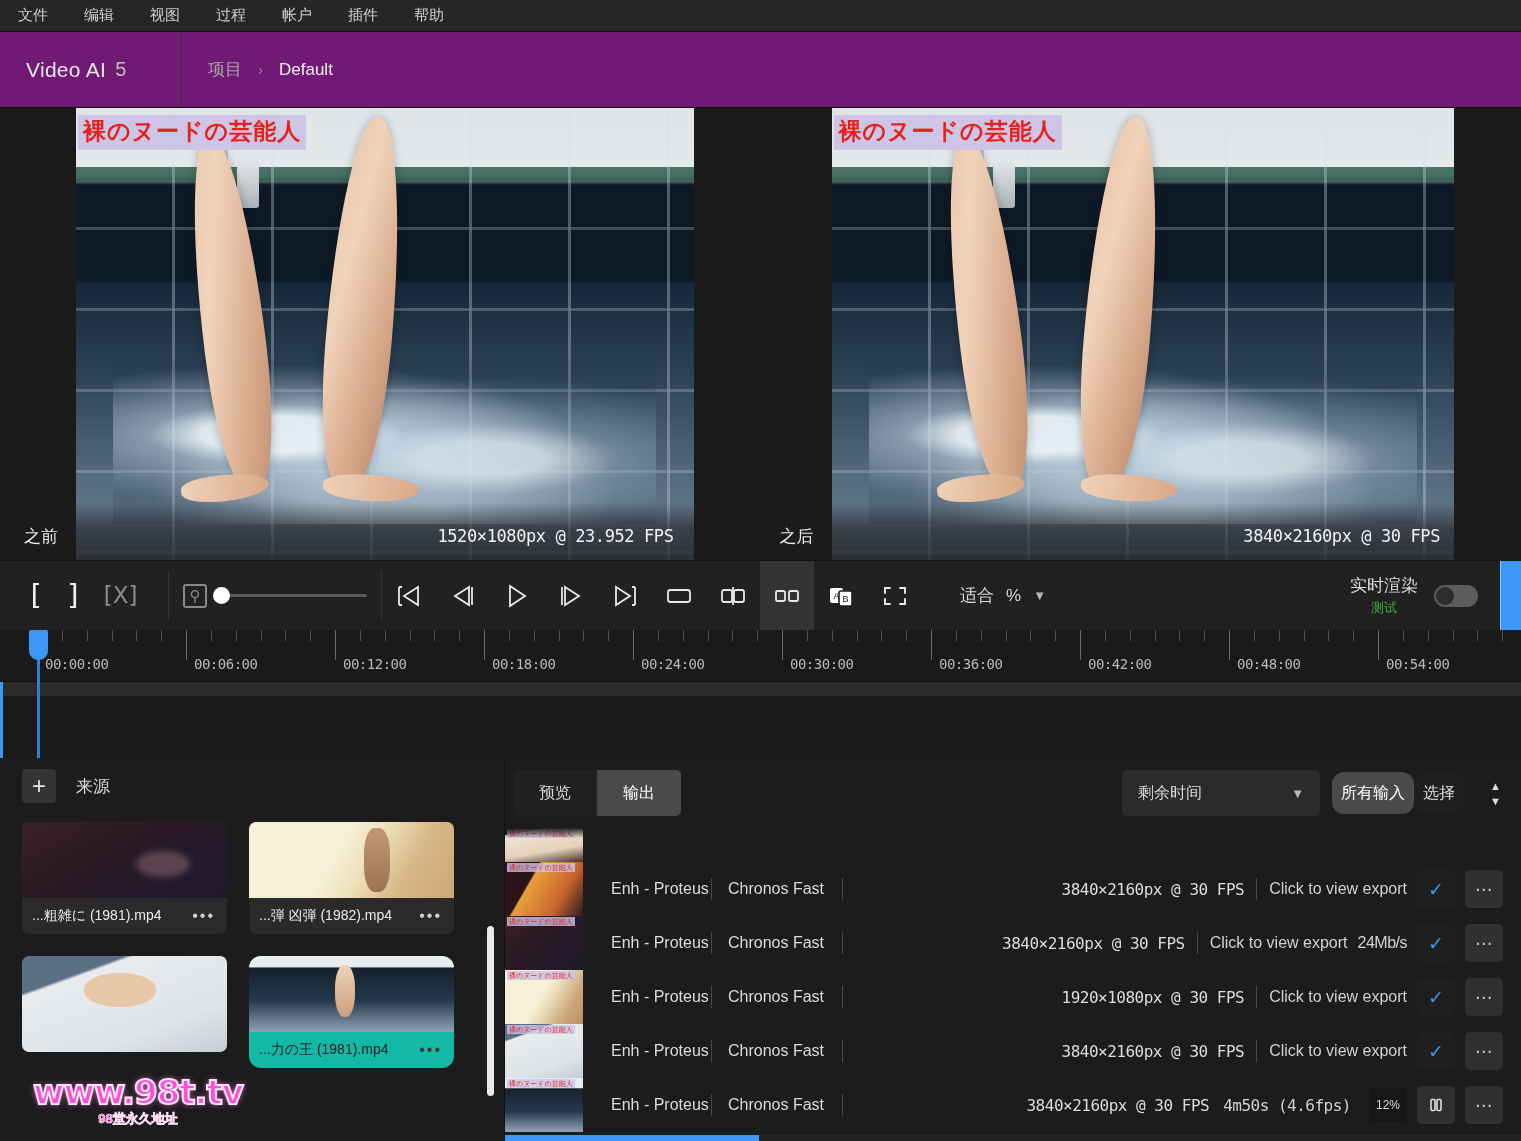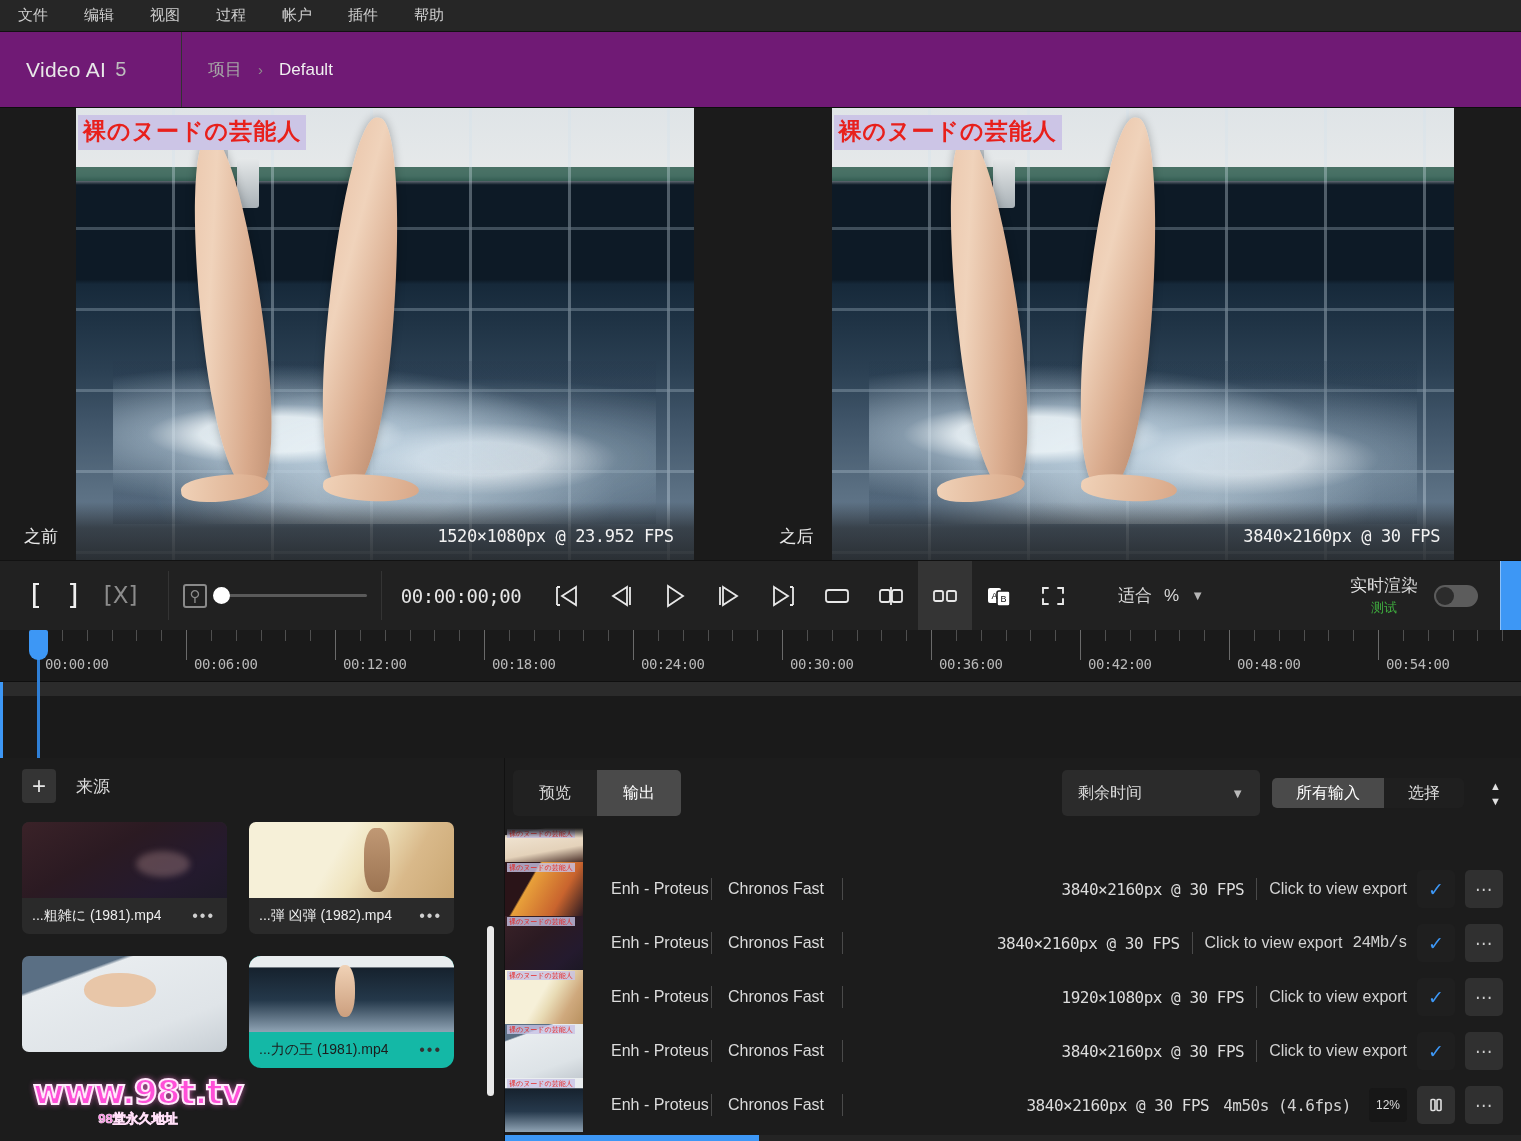--- a/index.html
+++ b/index.html
@@ -240,37 +240,37 @@
     font-size: 16px; color:#d8d8d8; background:#212121; cursor:pointer; }
   .seg .segbtn.active { background:#4a4a4a; color:#fff; }
   #out-right { margin-left:auto; display:flex; align-items:center; gap: 12px; text-align: right; }
   #remaining-sel {
     width: 198px; height: 46px; background:#2b2b2b; border-radius:5px;
     display:flex; align-items:center; justify-content:space-between;
     padding: 0 16px; font-size: 16px; color:#dcdcdc; cursor:pointer;
   }
   #remaining-sel .caret { font-size: 13px; color:#b9b9b9; }
   #input-seg { display:flex; border-radius:5px; overflow:hidden; }
-  #input-seg .segbtn { padding: 0 24px; height: 30px; display:flex; align-items:center;
-    font-size:16px; color:#dcdcdc; background:#1f1f1f; cursor:pointer; }
+  #input-seg .segbtn { padding: 0 9px; height: 42px; display:flex; align-items:center;
+    font-size:16px; color:#dcdcdc; background:#1f1f1f; cursor:pointer;border-radius:12px; }
   #input-seg .segbtn.active { background:#4a4a4a; color:#fff; }
   #sort-arrows { display:flex; flex-direction:column; align-items:center; gap:3px;
     margin-left: 14px; color:#e0e0e0; font-size: 11px; cursor:pointer; }
 
   #out-list { position:absolute; left:0; right:0; top:70px; bottom: 0; overflow:hidden; }
   .out-row { height: 54px; display:flex; align-items:center; position:relative; }
   .out-row .row-thumb { width: 78px; height: 54px; flex: 0 0 78px; position:relative; overflow:hidden; }
   .out-row .model { width: 128px; padding-left: 28px; font-size:16px; color:#dcdcdc; }
   .out-row .vsep { width:1px; height:22px; background:#4a4a4a; }
   .out-row .speed { width: 130px; padding-left: 16px; font-size:16px; color:#dcdcdc; }
   .out-row .spacer { flex: 1; }
   .out-row .res { font-size: 16px; color:#dcdcdc; font-family:"DejaVu Sans Mono",monospace; letter-spacing:-.5px; }
   .out-row .viewexp { font-size: 16px; color:#d2d2d2; padding-left: 12px; }
   .out-row .bitrate { font-size: 16px; color:#d2d2d2; padding-left: 10px;
-    font-family:Liberation Mono, monospace; letter-spacing:-.5px; }
+    font-family:Liberation Sans, sans-serif; letter-spacing:-.5px; }
   .out-row .eta { font-size: 16px; color:#d2d2d2; padding-left: 14px;
     font-family:"DejaVu Sans Mono",monospace; letter-spacing:-.5px; }
   .out-row .pctbadge { width: 38px; height: 34px; background:#171717; border-radius:4px;
     display:flex; align-items:center; justify-content:center;
     font-size: 12px; color:#dcdcdc; margin-left: 18px; }
   .out-row .act { width: 38px; height: 38px; border-radius:5px; background:#303030;
     display:flex; align-items:center; justify-content:center; cursor:pointer; margin-left: 10px; }
   .out-row .act.check { background:#1f1f1f; color:#3d97f5; font-size: 19px; }
   .out-row .act.dots { color:#cfcfcf; font-size: 17px; letter-spacing: 1px; }
   .out-row .act.pause { color:#e2e2e2; }
@@ -369,23 +369,20 @@
   <div class="tb-sep"></div>
 
   <div class="tb-group" id="grp-zoom">
     <span class="zoom-ico">⚲</span>
     <div class="zoom-track">
       <div class="zoom-knob"></div>
     </div>
   </div>
   <div class="tb-sep"></div>
 
-  <div class="tb-group" id="grp-time">
-    <span id="timecode">00:00:00;00</span>
-  </div>
 
   <div id="grp-play">
     <button class="pbtn">
       <svg width="28" height="26" viewBox="0 0 28 26" fill="none" stroke="#e8e8e8" stroke-width="1.8">
         <path d="M4 4v18M4 4h3M4 22h3"></path>
           <path d="M23 4L9 13l14 9z"></path>
       </svg>
     </button>
     <button class="pbtn">
       <svg width="28" height="26" viewBox="0 0 28 26" fill="none" stroke="#e8e8e8" stroke-width="1.8">

